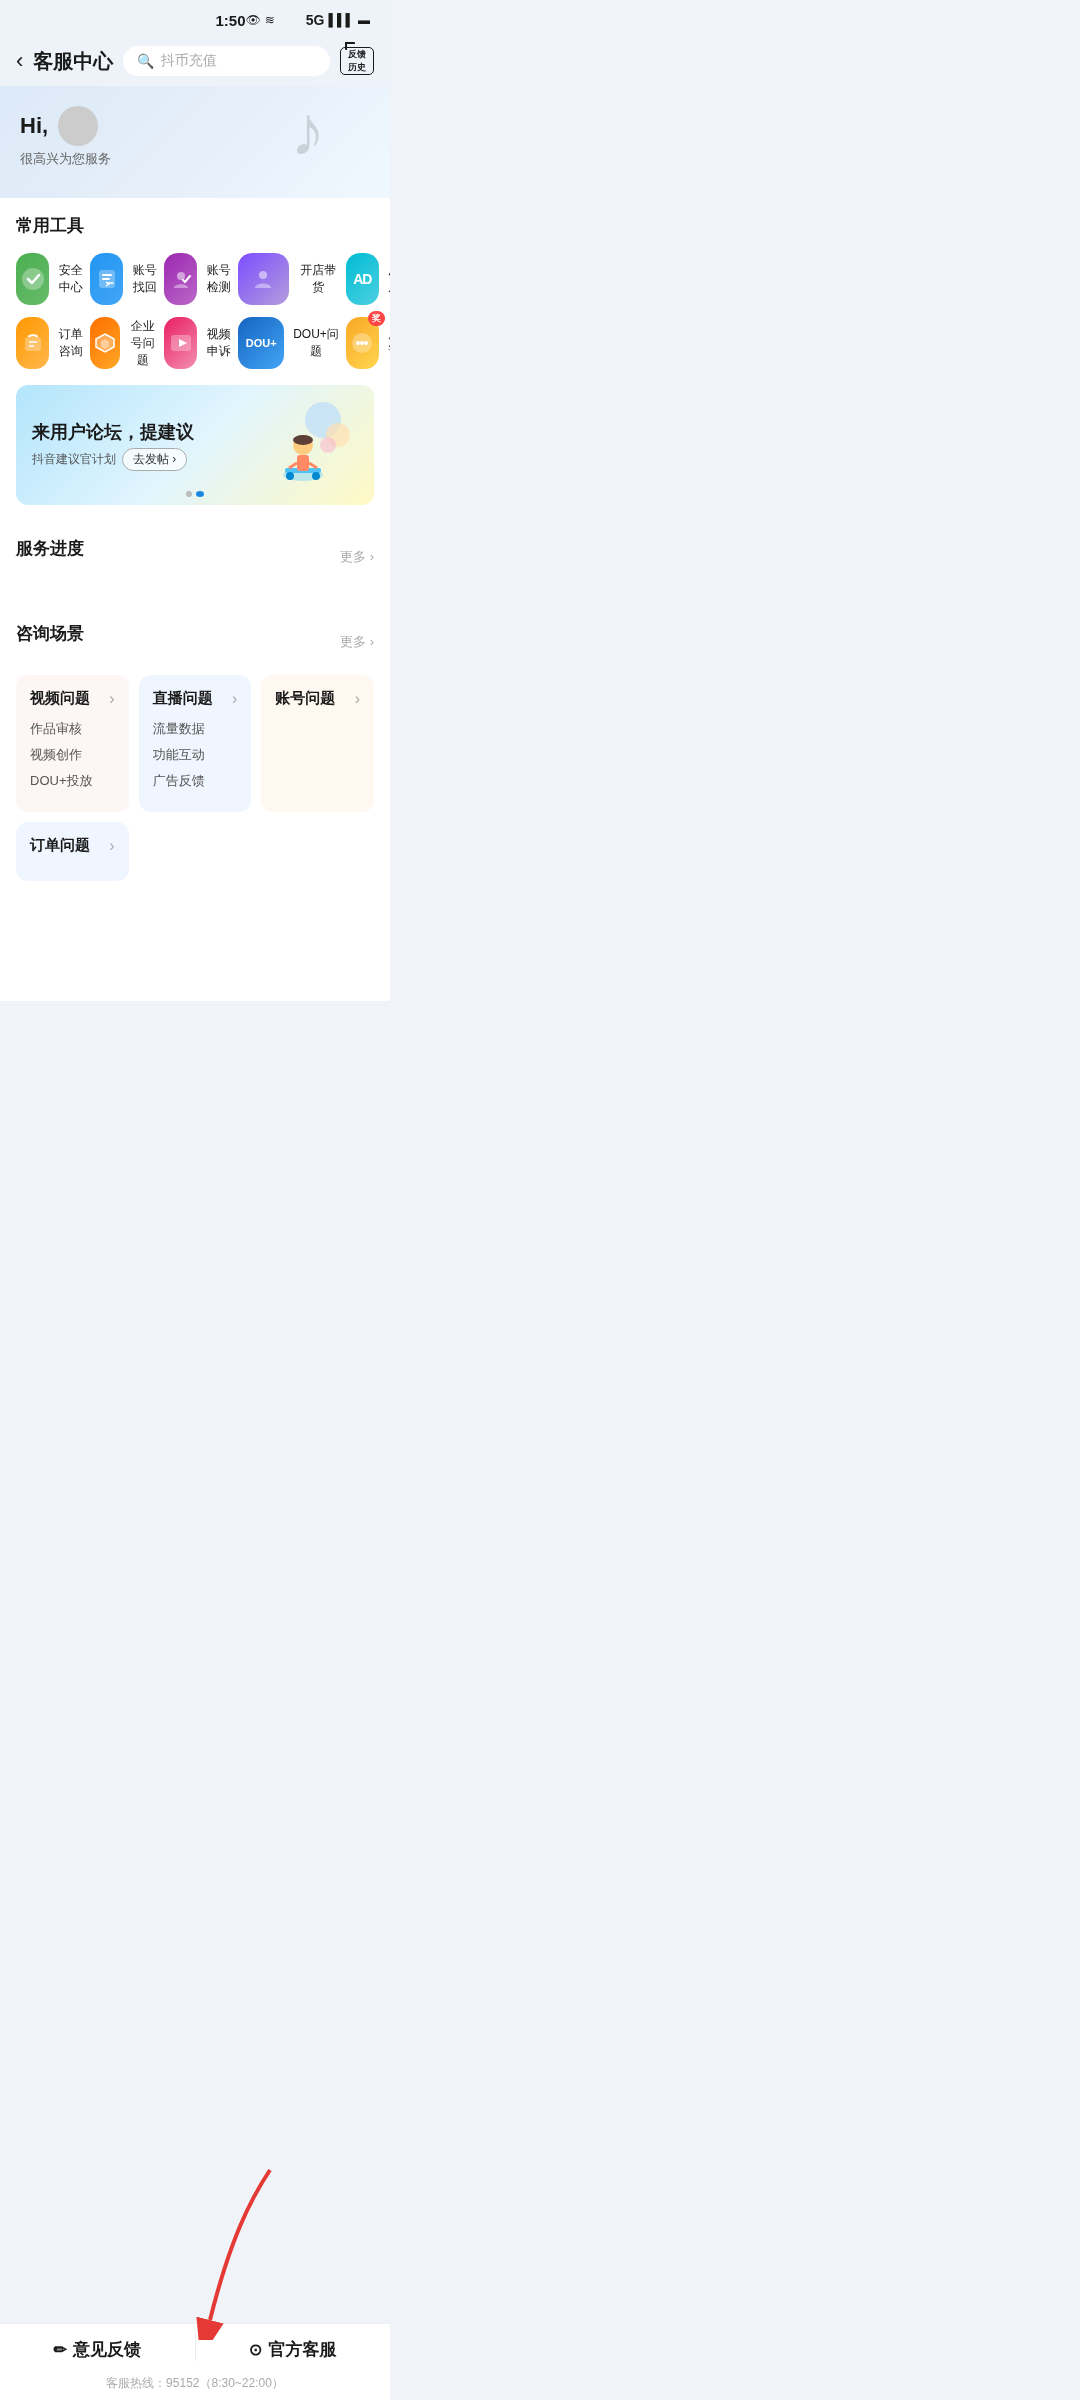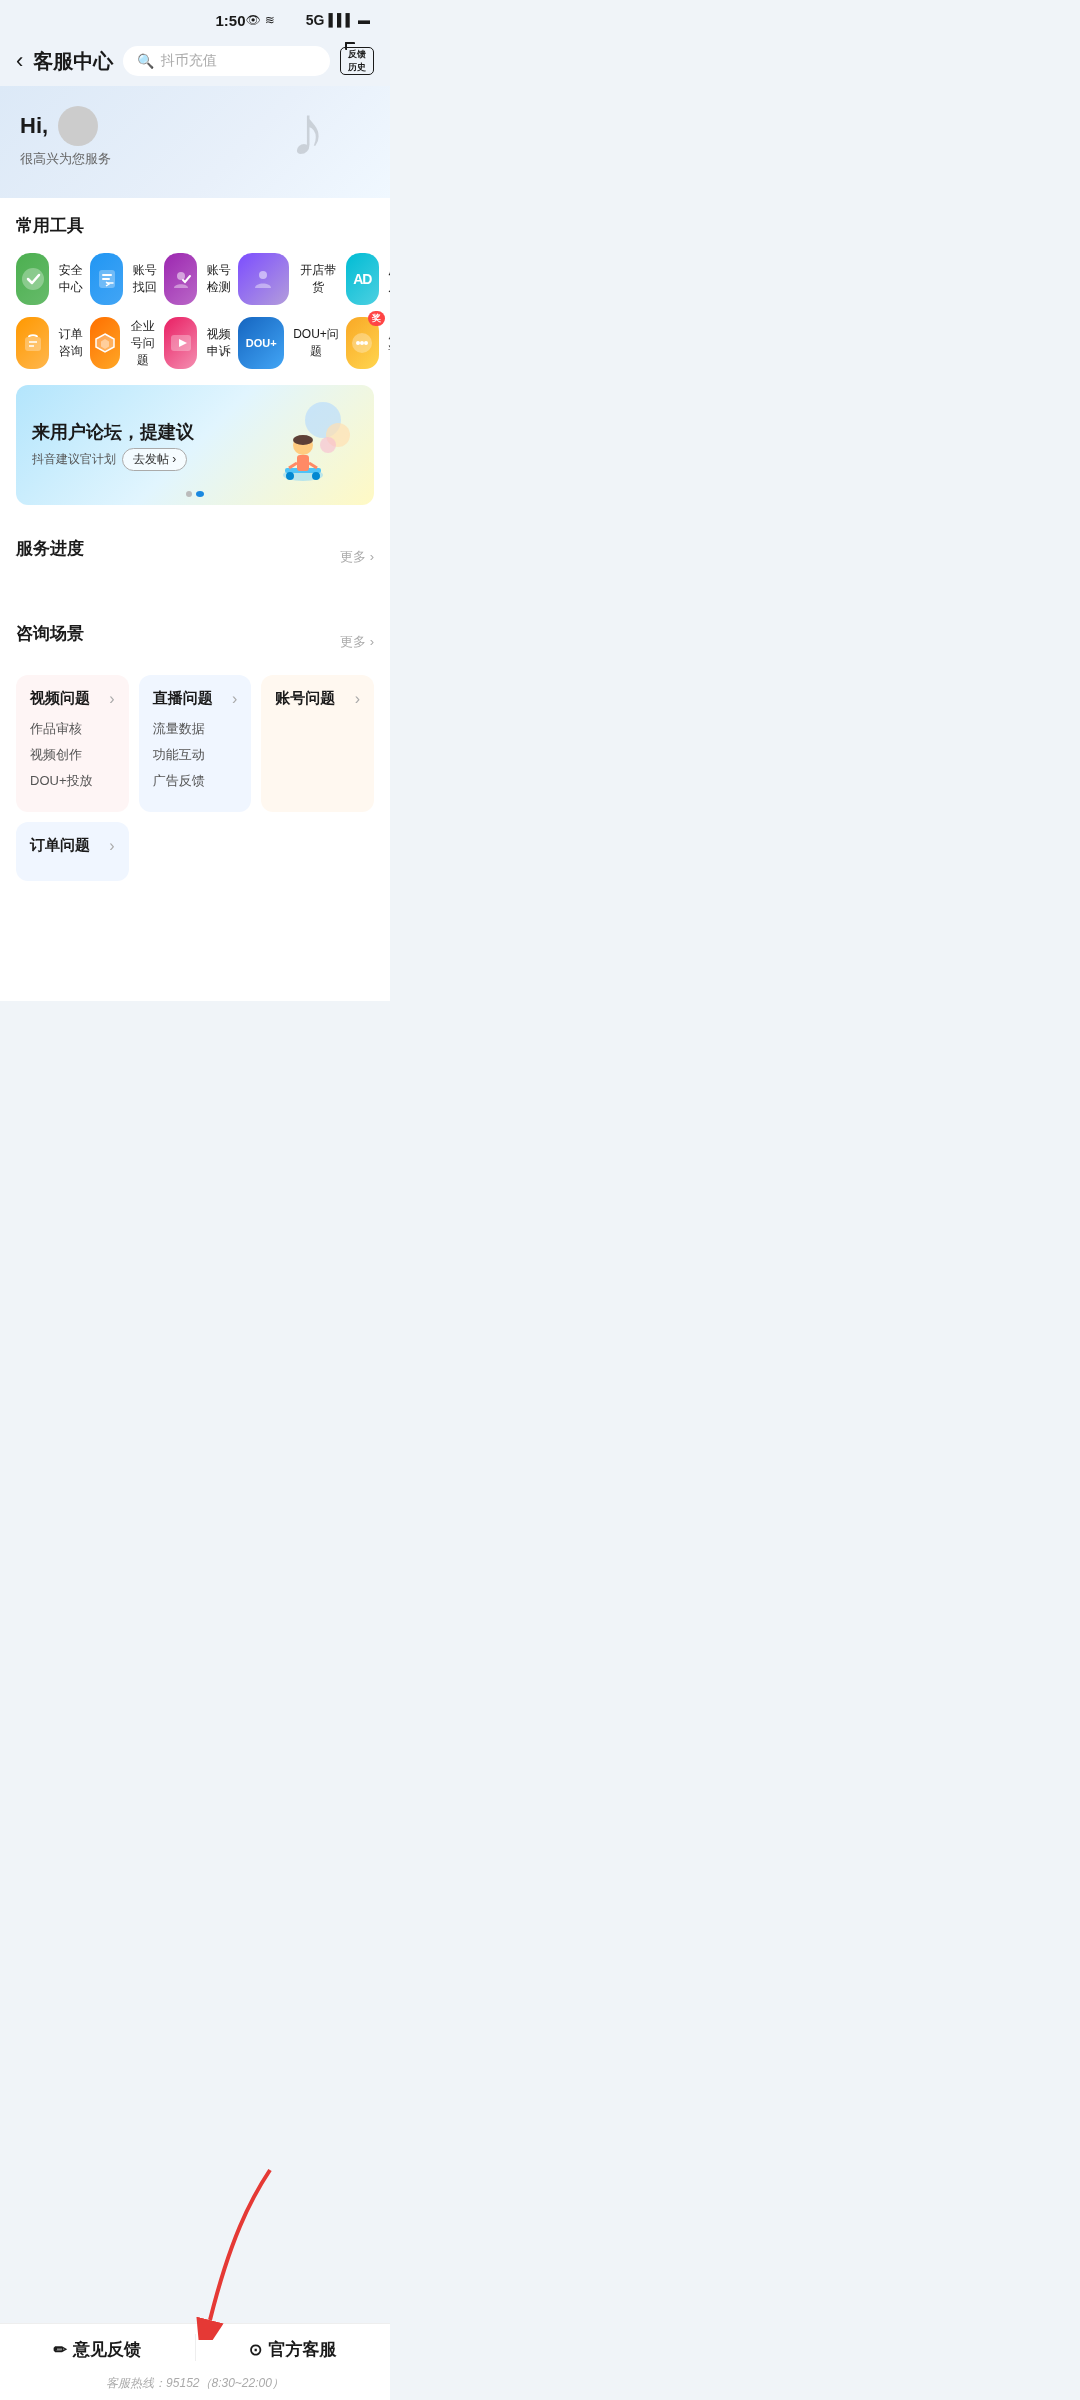--- a/index.html
+++ b/index.html
@@ -348,21 +348,20 @@
     .tab-divider {
       width: 1px;
       background: #eee;
       margin: 10px 0;
     }
     .hotline {
       text-align: center;
       font-size: 12px;
       color: #aaa;
       padding: 4px 0 8px;
-      font-style: italic;
     }
 
     
     .red-arrow-container {
       position: fixed;
       bottom: 60px;
       left: 150px;
       width: 160px;
       height: 180px;
       pointer-events: none;

